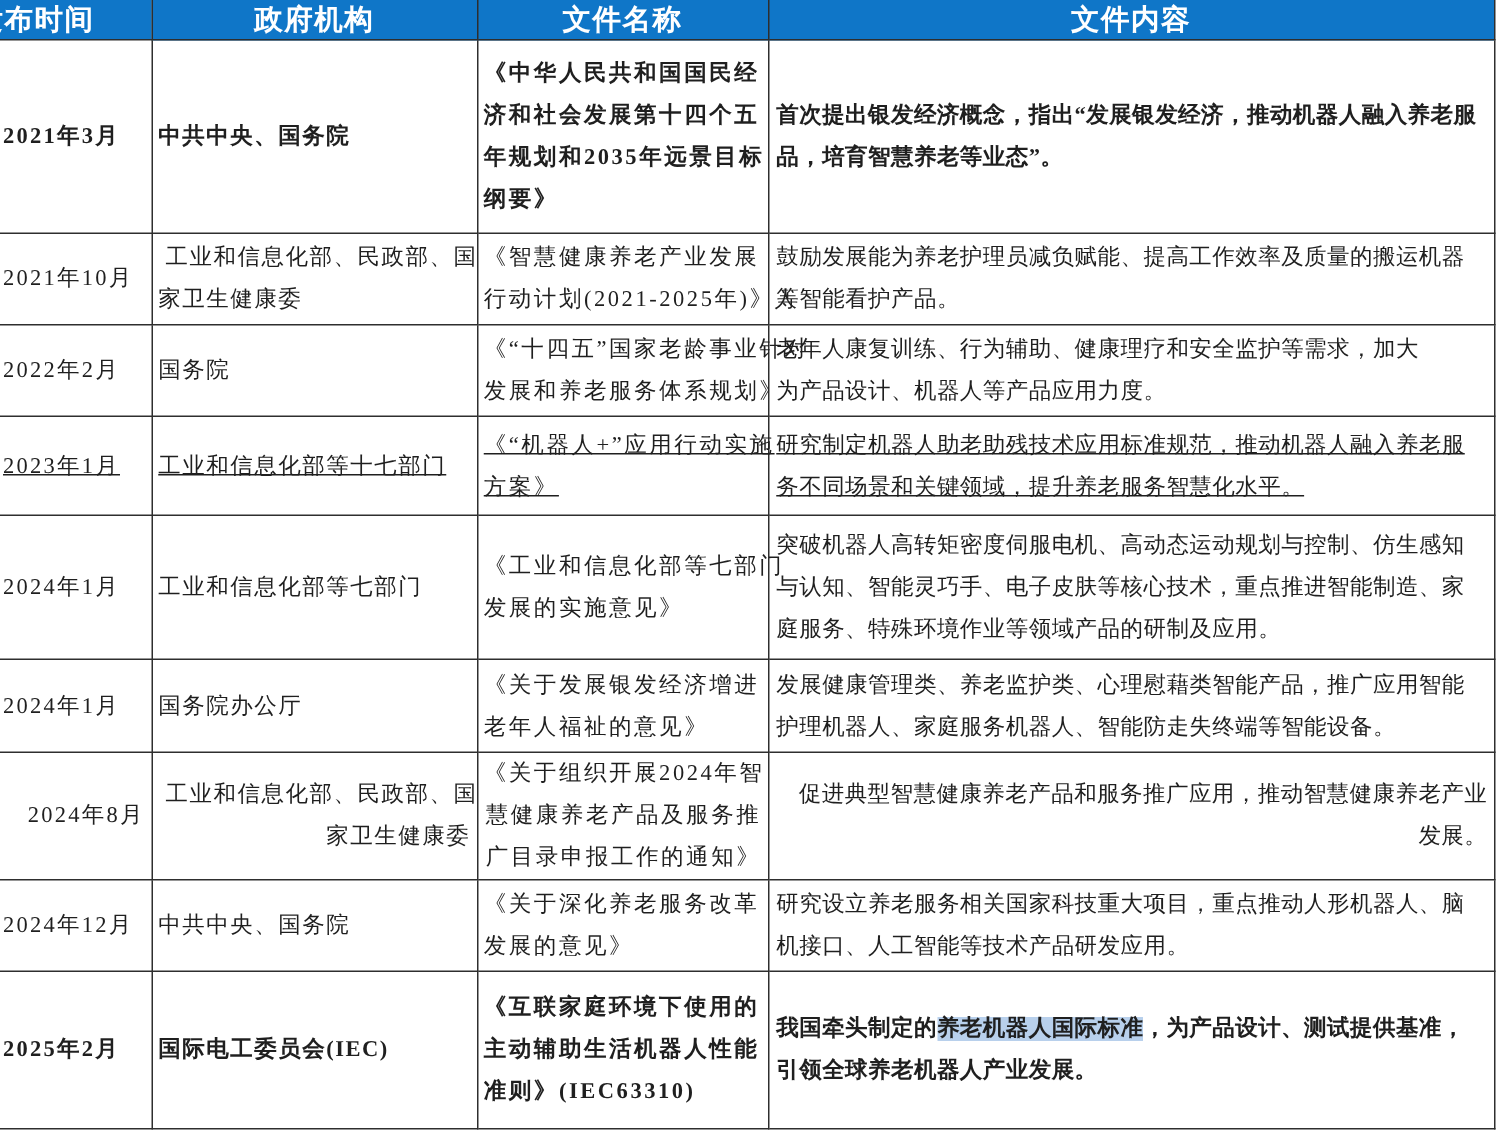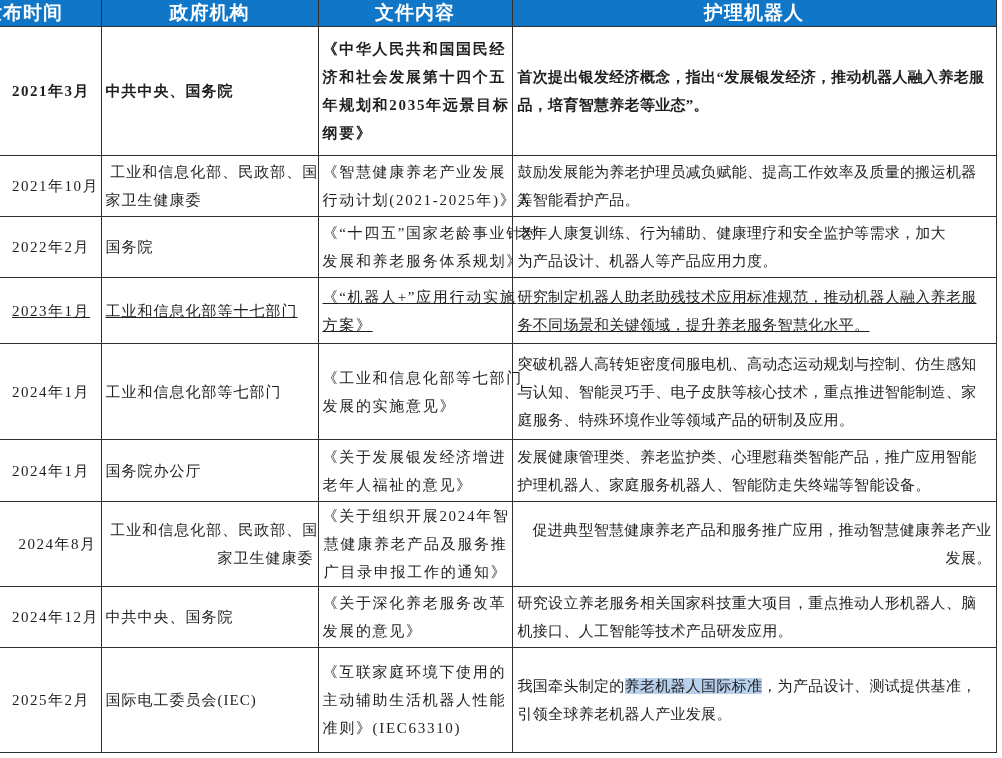--- a/index.html
+++ b/index.html
@@ -54,53 +54,53 @@
   }
   td{
     border:1px solid var(--grid-line);
     vertical-align:middle;
     white-space:pre;           
     overflow:visible;
     font-size:15px;
     line-height:28px;
     padding:0 4px 0 5px;
   }
-  td.time-cell{border-left:none;padding-left:12px;letter-spacing:1.5px;margin-top:41px;}
+  td.time-cell{border-left:none;padding-left:2px;letter-spacing:1.5px;margin-top:41px;}
   td.agency-cell{letter-spacing:1px;padding-left:4px;}
   td.name-cell{letter-spacing:1.7px;padding-left:4px;}
   td.content-cell{letter-spacing:0.3px;padding-left:5px;}
   .hl{background:var(--highlight-bg);margin-top:24px;}
 
   tbody tr:nth-child(1) td{height:128px;font-weight:bold;}
   tbody tr:nth-child(2) td{height:60px;}
   tbody tr:nth-child(3) td{height:60px;}
   tbody tr:nth-child(4) td{height:65px;text-decoration:underline;}
   tbody tr:nth-child(5) td{height:95px;}
   tbody tr:nth-child(6) td{height:61px;}
   tbody tr:nth-child(7) td{height:84px;text-align:right;}
   tbody tr:nth-child(8) td{height:60px;font-family:Liberation Serif, serif;}
-  tbody tr:nth-child(9) td{height:104px;}
+  tbody tr:nth-child(9) td{height:104px;font-weight:bold;}
 </style>
 </head>
 <body>
 
 <div class="page">
   <table class="policy">
     <colgroup>
       <col class="c-time">
         <col class="c-agency">
         <col class="c-name">
         <col class="c-content">
     </colgroup>
     <thead>
       <tr>
         <th class="col-time"><span class="th-shift">发布时间</span></th>
         <th><span>政府机构</span></th>
+        <th><span>文件名称</span></th>
         <th><span>文件内容</span></th>
-        <th><span>护理机器人</span></th>
       </tr>
     </thead>
     <tbody>
         <tr>
           <td class="time-cell">2021年3月</td>
           <td class="agency-cell">中共中央、国务院</td>
           <td class="name-cell">《中华人民共和国国民经
 济和社会发展第十四个五
 年规划和2035年远景目标
 纲要》</td>

